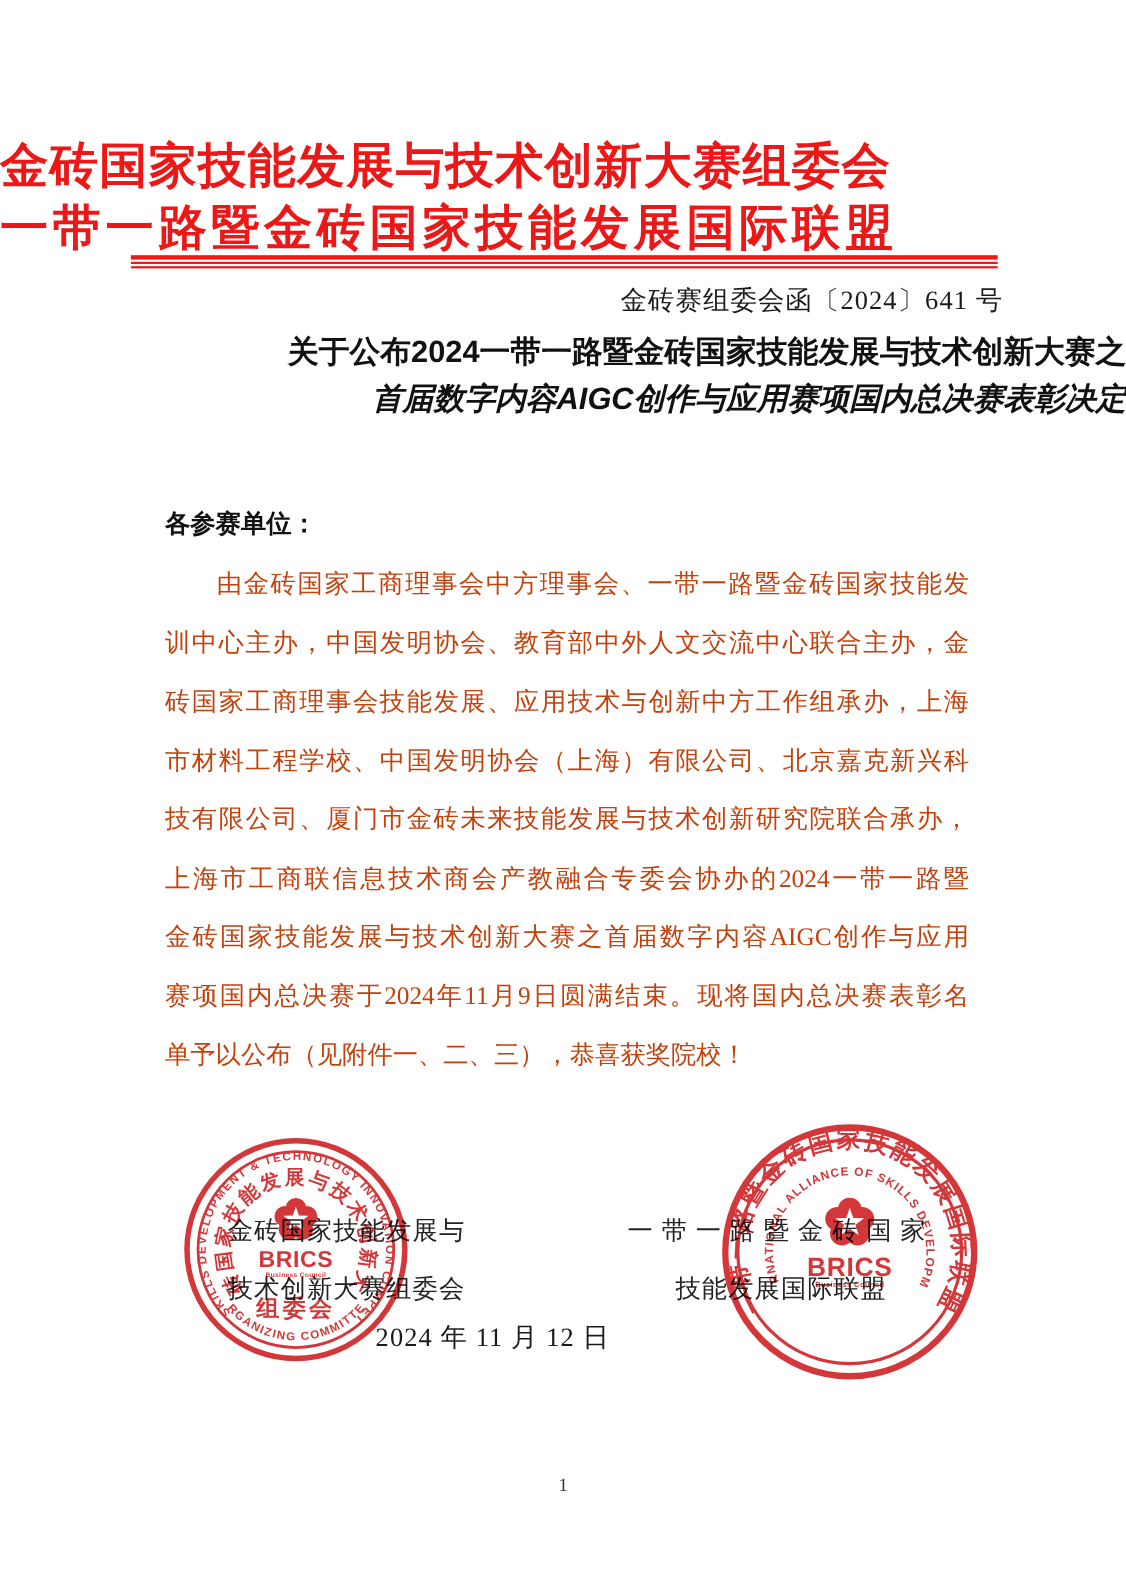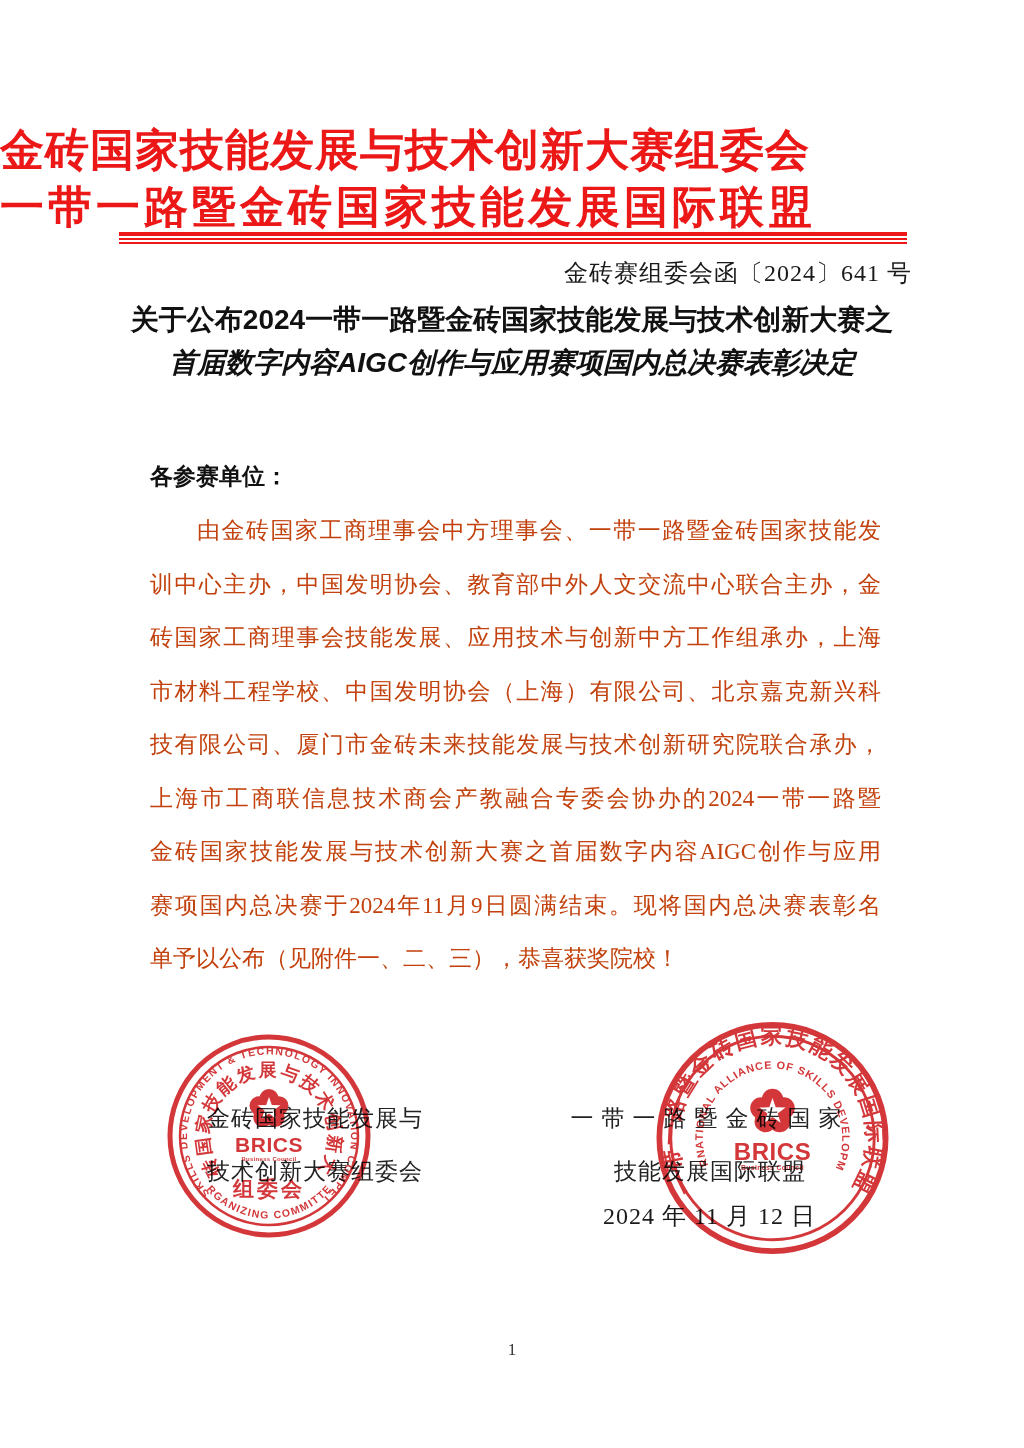--- a/index.html
+++ b/index.html
@@ -14,38 +14,38 @@
     font-size:44px;line-height:50px;white-space:nowrap;}
   .lh-line1{top:126px;letter-spacing:1px;}
   .lh-line2{top:183px;letter-spacing:4px;}
   .lh-rule{top:232px;left:119px;width:788px;}
   .lh-rule .r1{height:4px;background:#ec1717;}
   .lh-rule .r2{height:2px;background:#ec1717;margin-top:2px;}
   .lh-rule .r3{height:2px;background:#ec1717;margin-top:2px;}
   
   .doc-num{top:257px;right:112px;font-size:24px;letter-spacing:1px;white-space:nowrap;}
   
-  .doc-title{left:0;width:1024px;text-align:center;font-family:"Liberation Sans","DejaVu Sans",sans-serif;
+  .doc-title{left:0;width:1024px;text-align:right;font-family:"Liberation Sans","DejaVu Sans",sans-serif;
     font-weight:bold;font-size:28px;line-height:38px;white-space:nowrap;color:#111;}
   .doc-title1{top:301px;}
   .doc-title2{top:344px;font-style:italic;}
   
   .salutation{top:461px;left:150px;font-family:"Liberation Sans","DejaVu Sans",sans-serif;
     font-weight:bold;font-size:23px;color:#111;}
   .body-text{top:504px;left:150px;width:731px;font-size:23px;color:#c2410c;}
   .bodyline{line-height:53.5px;height:53.5px;text-align:justify;text-align-last:justify;white-space:nowrap;}
   .bodyline:first-child{text-indent:47px;}
   .bodyline:last-child{text-align-last:left;}
   
   .sig{font-size:23px;color:#222;text-align:center;line-height:53px;}
   .sig-left{top:1092px;left:155px;width:320px;letter-spacing:1px;}
   .sig-right{top:1092px;left:560px;width:300px;}
   .sig-right .l1{letter-spacing:8px;}
   .sig-right .l2{letter-spacing:1px;}
-  .doc-date{top:1200px;left:0;width:816px;text-align:right;font-size:24px;letter-spacing:1px;}
+  .doc-date{top:1200px;left:0;width:816px;text-align:center;font-size:24px;letter-spacing:1px;padding-left:40px;}
   .page-num{top:1340px;left:0;width:1024px;text-align:center;font-size:17px;color:#333;}
   
   .stamp{mix-blend-mode:multiply;opacity:0.92;}
   .stamp-left{top:1030px;left:163px;}
   .stamp-right{top:1018px;left:650px;}
   .stamp text{font-family:"Liberation Sans","DejaVu Sans",sans-serif;}
   .st-ring-en{font-size:10.5px;font-weight:bold;letter-spacing:1.4px;}
   .st-ring-cn{font-size:18px;font-weight:bold;letter-spacing:2.5px;}
   .st-ring-cn2{font-size:19px;font-weight:bold;letter-spacing:2px;}
   .st-ring-en2{font-size:9.5px;font-weight:bold;letter-spacing:0.8px;}

